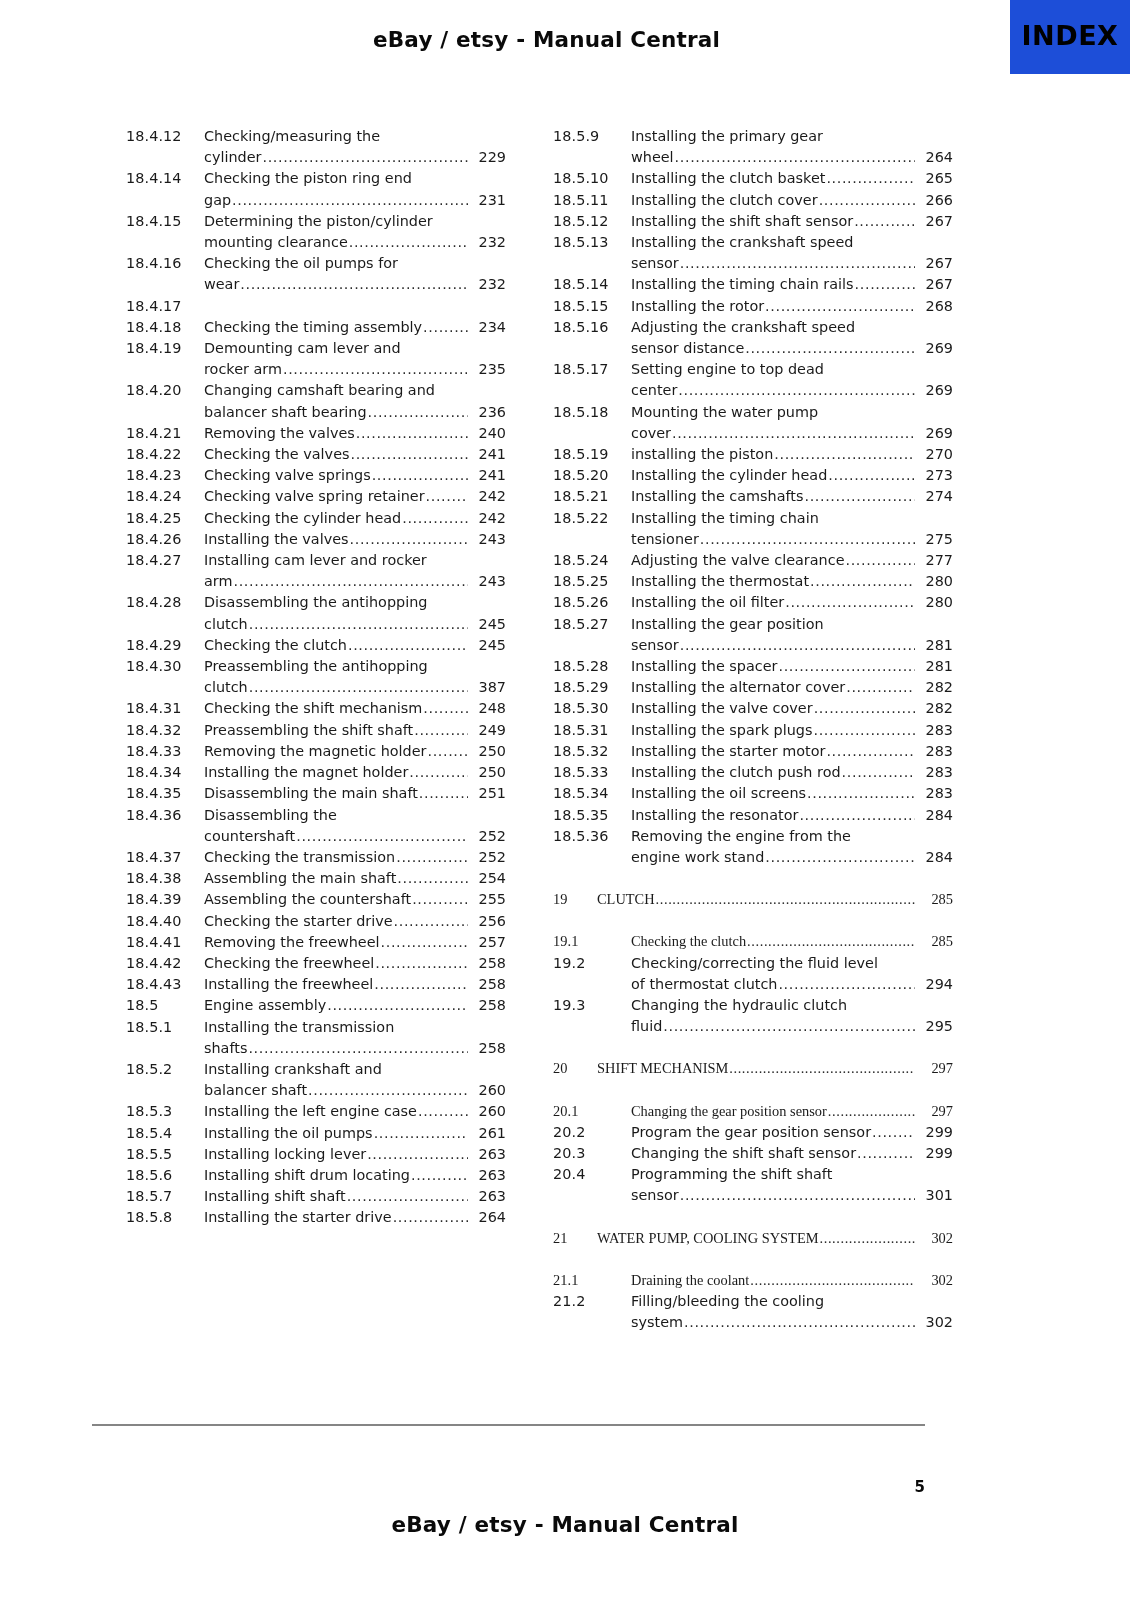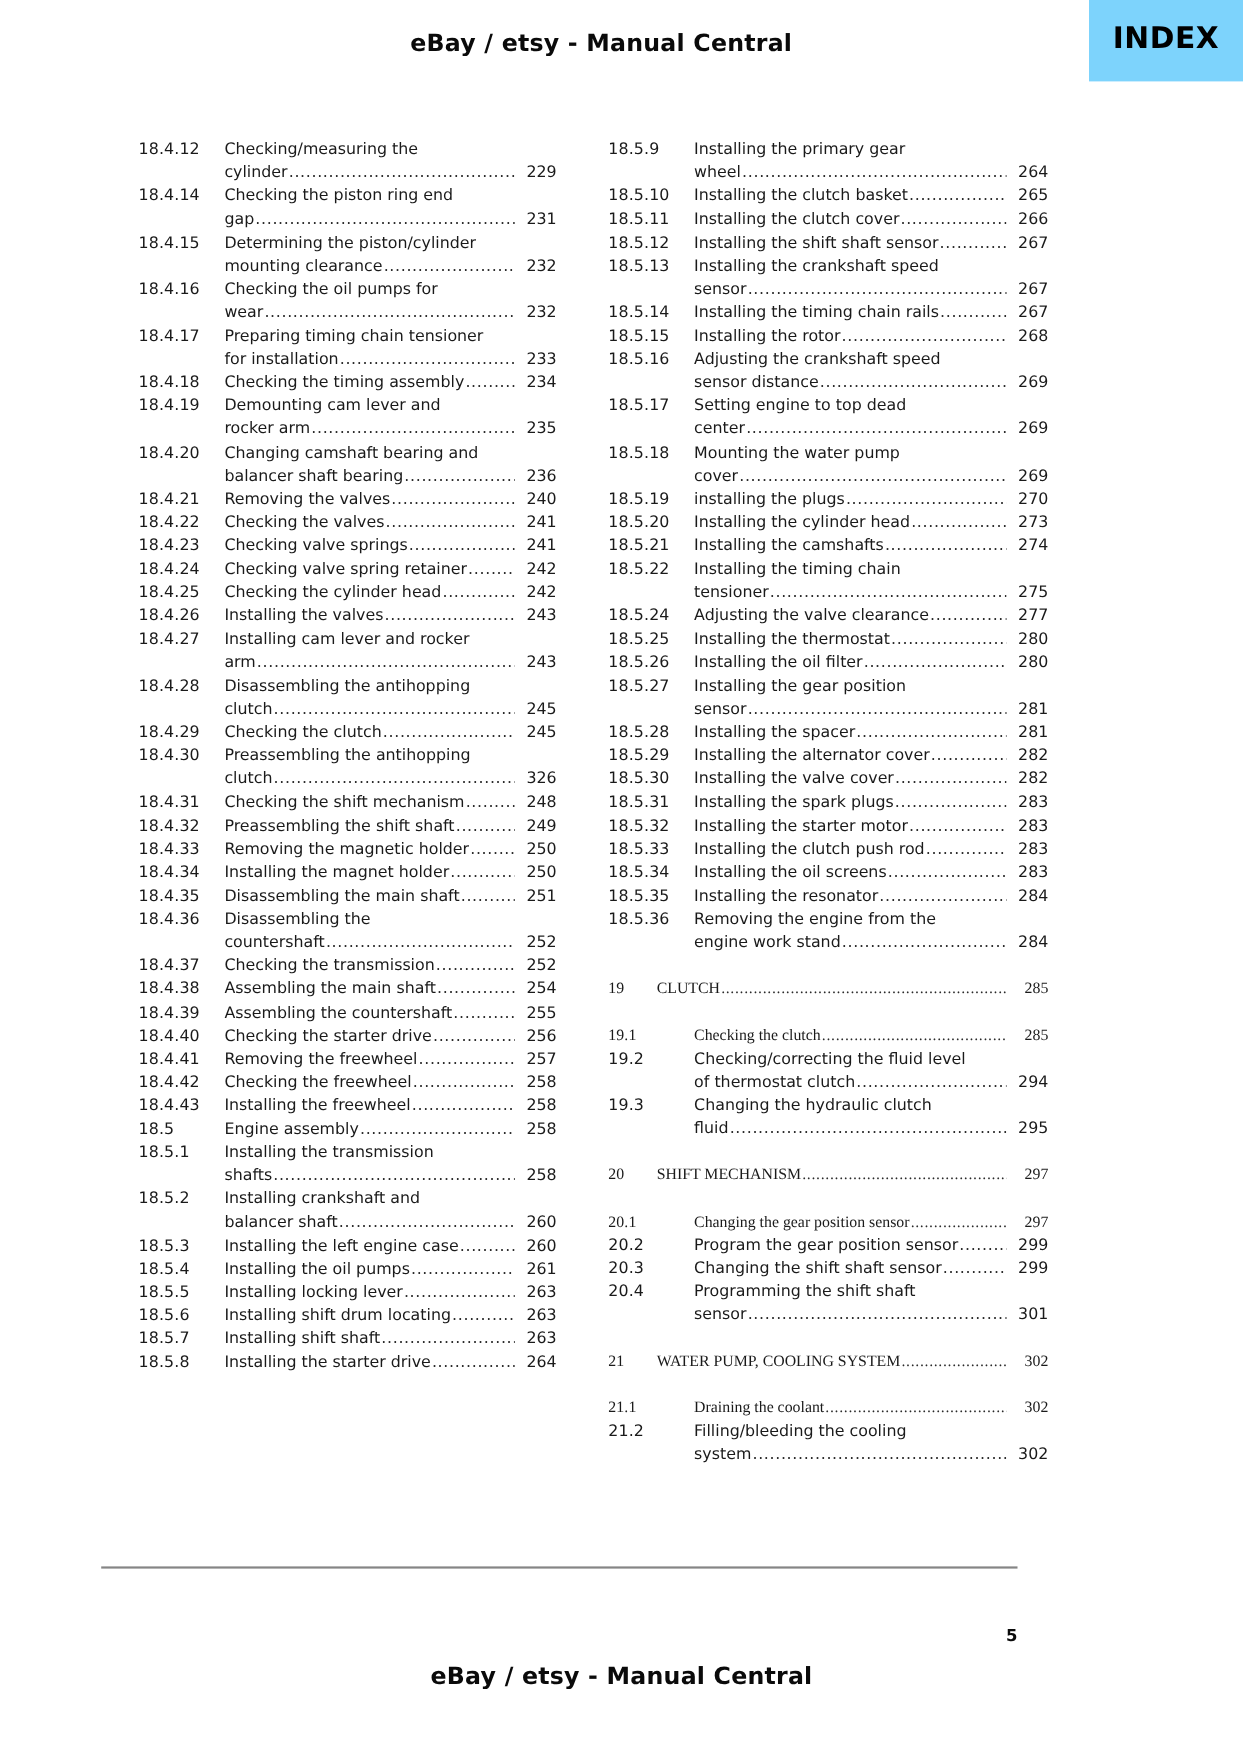--- a/index.html
+++ b/index.html
@@ -32,23 +32,23 @@
     font-weight: bold;
     font-size: 21.5px;
     letter-spacing: 0.2px;
     color: #0a0a0a;
     white-space: nowrap;
   }
   .index-tab {
     position: absolute;
     right: 0;
     top: 0;
-    width: 140px;
+    width: 120px;
     height: 74px;
-    background: #7dd3fc;
+    background: #1d4ed8;
   }
   .index-tab-label {
     position: absolute;
     left: 0; right: 0;
     top: 20px;
     text-align: center;
     font-family: "DejaVu Sans", "Liberation Sans", sans-serif;
     font-weight: bold;
     font-size: 27px;
     letter-spacing: 0.5px;
@@ -238,32 +238,20 @@
           </div>
           <div class="line">
             <span class="txt">wear</span>
             <span class="dots"></span>
             <span class="page">232</span>
           </div>
         </div>
       </div>
       <div class="entry lvl3">
         <div class="num">18.4.17</div>
-        <div class="body">
-          <div class="line">
-            <span class="txt">Preparing timing chain tensioner</span>
-            <span class="dots none"></span>
-            <span class="page empty">233</span>
-          </div>
-          <div class="line">
-            <span class="txt">for installation</span>
-            <span class="dots"></span>
-            <span class="page">233</span>
-          </div>
-        </div>
       </div>
       <div class="entry lvl3">
         <div class="num">18.4.18</div>
         <div class="body">
           <div class="line">
             <span class="txt">Checking the timing assembly</span>
             <span class="dots"></span>
             <span class="page">234</span>
           </div>
         </div>
@@ -402,21 +390,21 @@
         <div class="num">18.4.30</div>
         <div class="body">
           <div class="line">
             <span class="txt">Preassembling the antihopping</span>
             <span class="dots none"></span>
             <span class="page empty">247</span>
           </div>
           <div class="line">
             <span class="txt">clutch</span>
             <span class="dots"></span>
-            <span class="page">326</span>
+            <span class="page">387</span>
           </div>
         </div>
       </div>
       <div class="entry lvl3">
         <div class="num">18.4.31</div>
         <div class="body">
           <div class="line">
             <span class="txt">Checking the shift mechanism</span>
             <span class="dots"></span>
             <span class="page">248</span>
@@ -772,21 +760,21 @@
             <span class="txt">cover</span>
             <span class="dots"></span>
             <span class="page">269</span>
           </div>
         </div>
       </div>
       <div class="entry lvl3">
         <div class="num">18.5.19</div>
         <div class="body">
           <div class="line">
-            <span class="txt">installing the plugs</span>
+            <span class="txt">installing the piston</span>
             <span class="dots"></span>
             <span class="page">270</span>
           </div>
         </div>
       </div>
       <div class="entry lvl3">
         <div class="num">18.5.20</div>
         <div class="body">
           <div class="line">
             <span class="txt">Installing the cylinder head</span>

